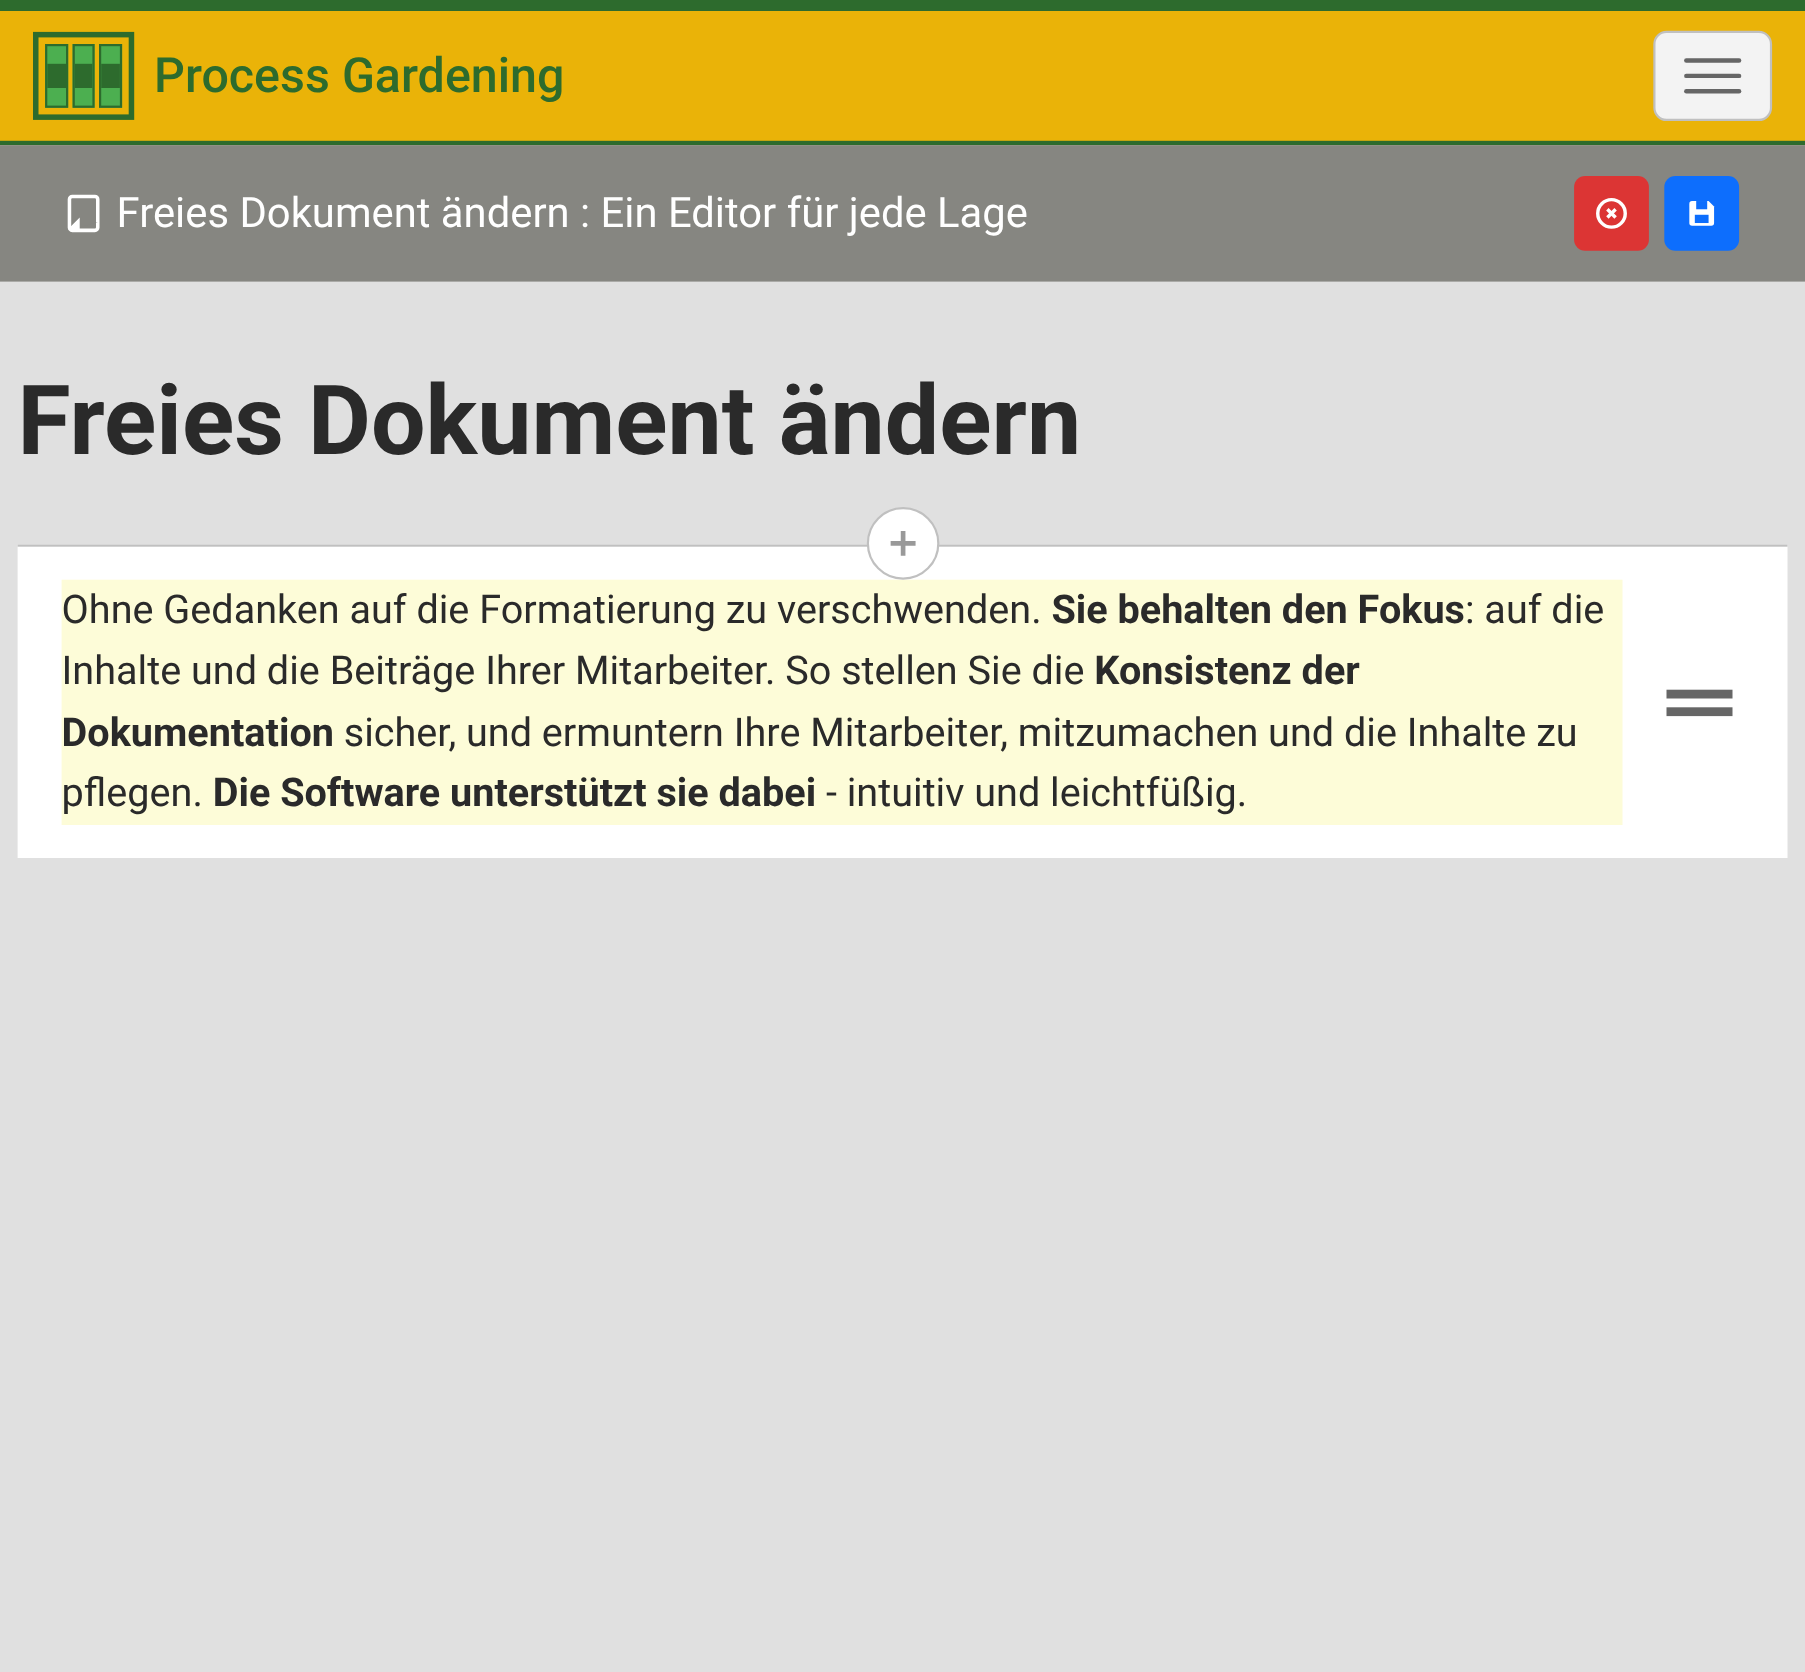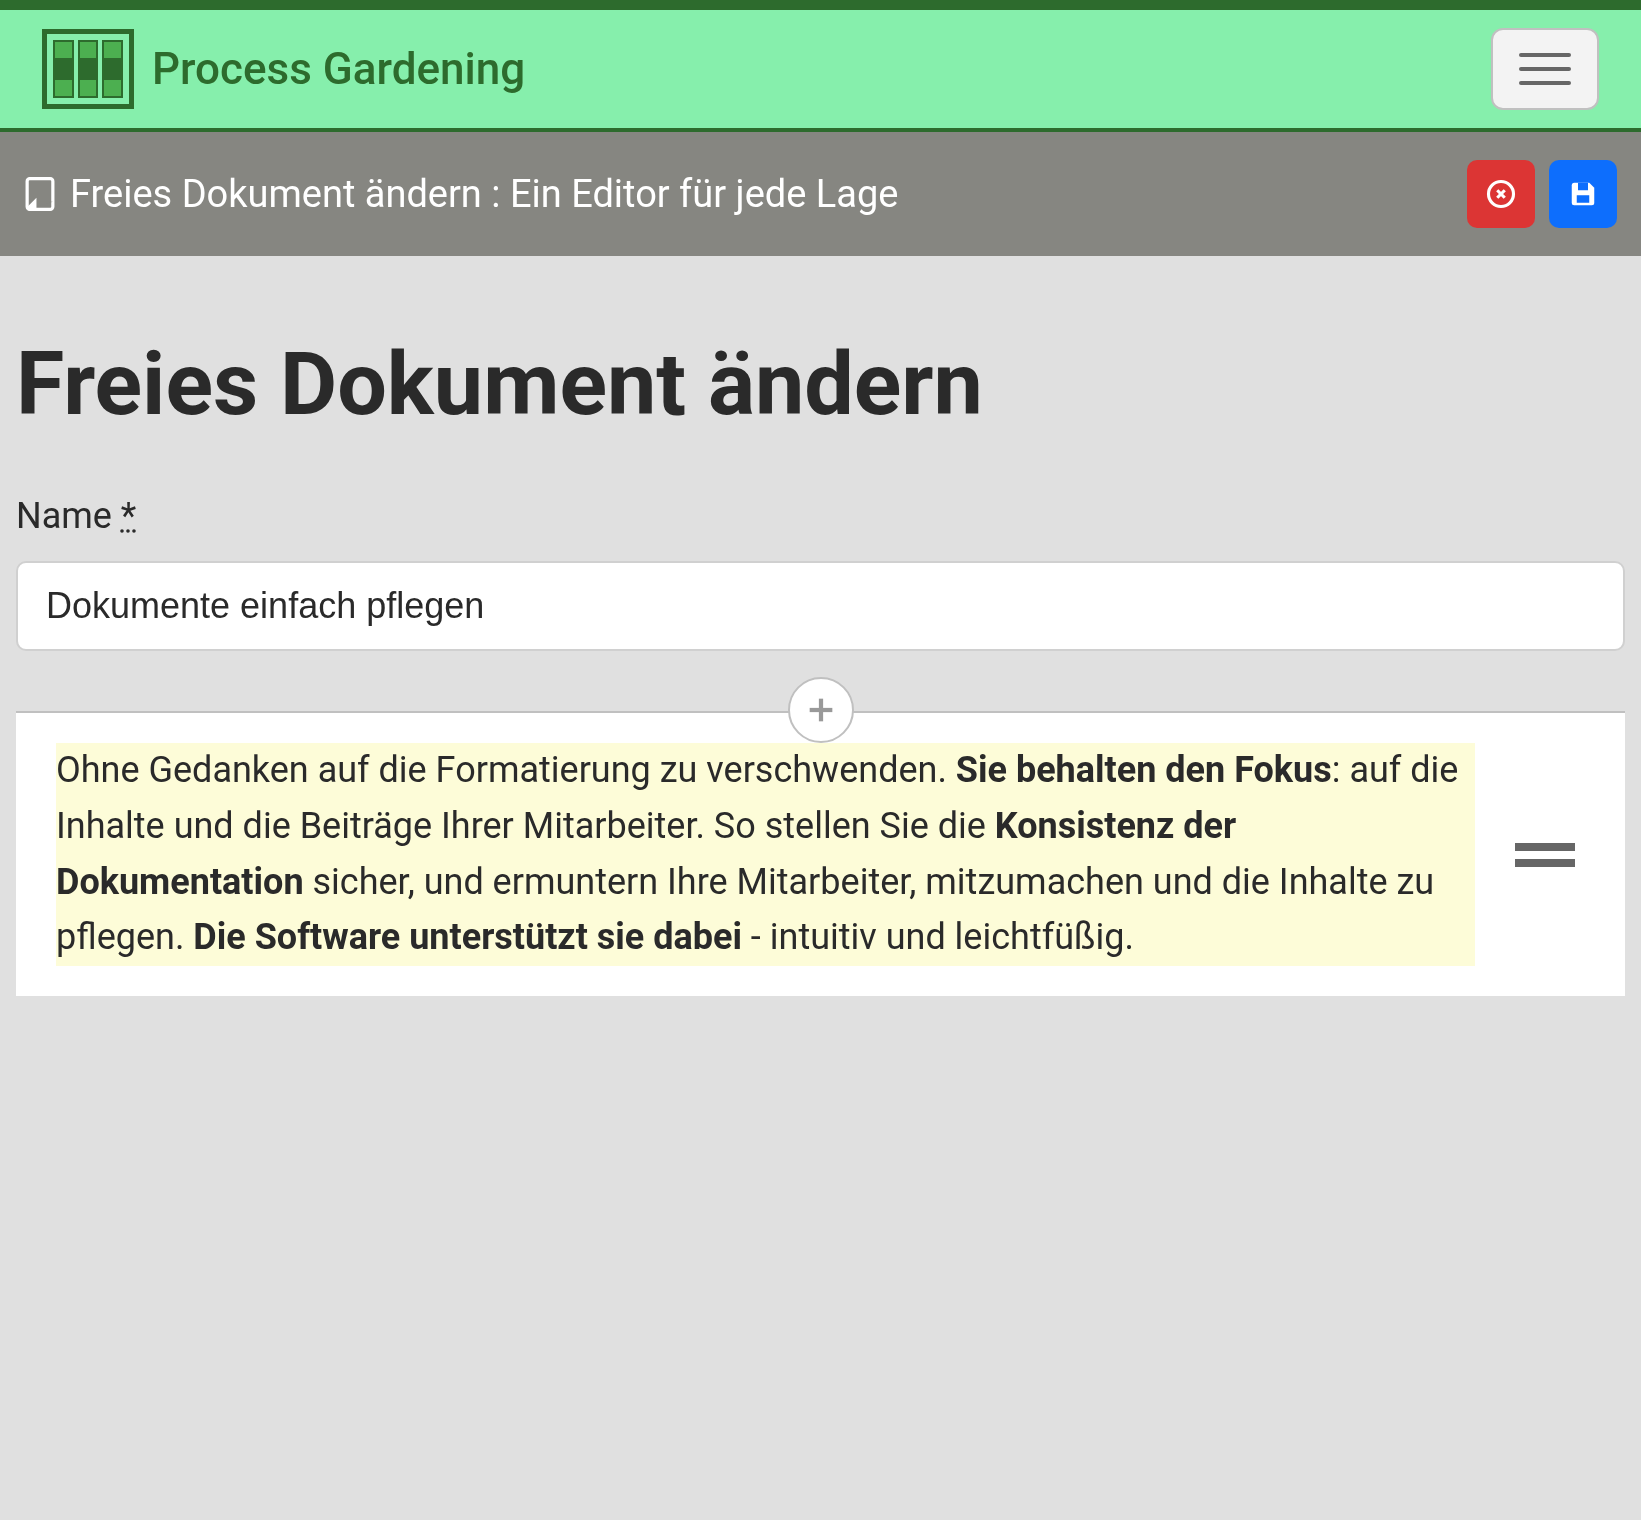--- a/index.html
+++ b/index.html
@@ -10,26 +10,26 @@
     body {
       font-family: -apple-system, BlinkMacSystemFont, "Segoe UI", Roboto, "Helvetica Neue", Arial, sans-serif;
       background: #e0e0e0;
       width: 1641px;
     }
     .top-bar {
       height: 10px;
       background: #2d6b2d;
     }
     .navbar {
-      background: #86efac;
+      background: #eab308;
       border-bottom: 4px solid #2d6b2d;
       display: flex;
       align-items: center;
       justify-content: space-between;
-      padding: 18px 42px;
+      padding: 18px 30px;
     }
     .navbar-brand {
       display: flex;
       align-items: center;
       gap: 18px;
     }
     .logo {
       width: 92px;
       height: 80px;
       border: 5px solid #2d6b2d;
@@ -72,21 +72,21 @@
       cursor: pointer;
     }
     .hamburger-line {
       width: 52px;
       height: 4px;
       background: #666;
       border-radius: 2px;
     }
     .subheader {
       background: #868681;
-      padding: 28px 24px;
+      padding: 28px 60px;
       display: flex;
       align-items: center;
       justify-content: space-between;
     }
     .subheader-title {
       display: flex;
       align-items: center;
       gap: 14px;
     }
     .doc-icon {
@@ -255,26 +255,20 @@
         <rect x="7" y="13" width="10" height="6" fill="#0d6efd"></rect>
         <rect x="8" y="3" width="8" height="6" fill="#0d6efd"></rect>
       </svg>
     </button>
   </div>
 </div>
 
 <div class="content">
   <h1 class="page-title">Freies Dokument ändern</h1>
 
-  <div class="form-group">
-    <label class="form-label">
-      <span>Name </span><span class="required-asterisk">*</span>
-    </label>
-    <input type="text" class="form-input" value="Dokumente einfach pflegen" style="">
-  </div>
 
   <div class="form-group">
 
     <div class="editor-wrapper">
       <button class="add-button">
         <svg viewBox="0 0 24 24" fill="none" stroke="#999999" stroke-width="3">
           <line x1="12" y1="4" x2="12" y2="20"></line>
           <line x1="4" y1="12" x2="20" y2="12"></line>
         </svg>
       </button>

